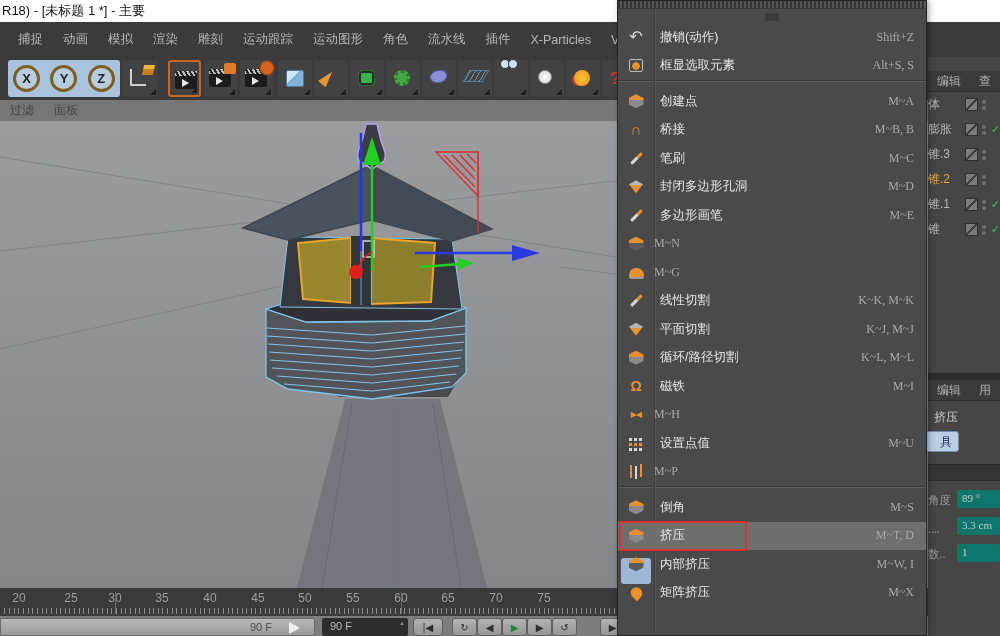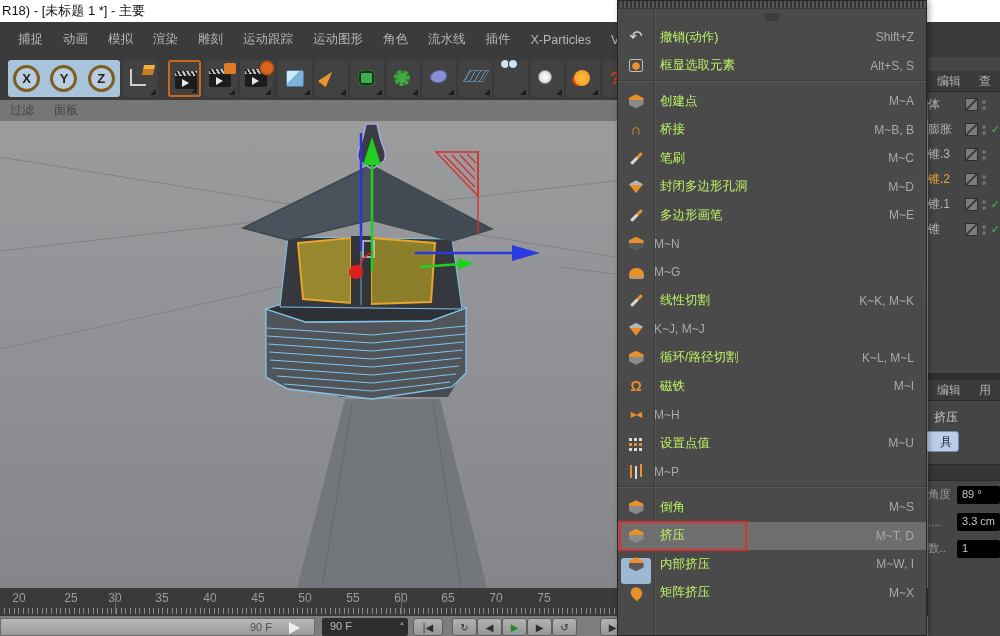--- a/index.html
+++ b/index.html
@@ -100,36 +100,36 @@
   .swatch { width:13px; height:13px; background:#7c7c7c; border:1px solid #2e2e2e; margin-left:1px;
     background-image:linear-gradient(135deg,transparent 44%,#3f3f3f 44% 56%,transparent 56%); }
   .dots { display:inline-block; width:5px; margin-left:4px; }
   .dots i { display:block; width:4px; height:4px; border-radius:50%; background:#6e6e6e; margin:2px 0; }
   .ocheck { position:absolute; right:0; color:#43c24e; font-size:11px; font-weight:bold; }
   .splitter { height:7px; background:#2d2d2d; }
   .amtool { color:#c6c6c6; font-size:12px; padding:8px 0 0 6px; height:30px; }
   .amtab { position:relative; left:-3px; width:34px; height:21px; background:#b9cfe8; border:1px solid #7090b0;
     border-radius:3px; color:#15253a; font-size:12px; text-align:right; padding:2px 6px 0 0; }
   .amband { height:17px; background:#353535; margin-top:12px; border-top:1px solid #2a2a2a; border-bottom:1px solid #2a2a2a; }
-  .amrow { display:flex; align-items:center; height:27px; }
+  .amrow { display:flex; align-items:flex-end; height:27px;font-family:Liberation Serif, serif; }
   .amrow .albl { color:#9a9a9a; font-size:11.5px; width:29px; overflow:hidden; white-space:nowrap; }
-  .amrow .afield { width:43px; height:18px; background:#000000; border-radius:2px; color:#c8c8c8;
+  .amrow .afield { width:43px; height:18px; background:#0f766e; border-radius:2px; color:#c8c8c8;
     font-size:11px; padding:2px 0 0 5px; white-space:nowrap; }
 
   
   .ctxmenu { position:absolute; left:617px; top:0; width:310px; height:636px; background:#4a4a4a;
     border:1px solid #262626; box-shadow:2px 0 6px rgba(0,0,0,.35); z-index:50; }
   .ctxstrip { height:8px; background:repeating-linear-gradient(90deg,#343434 0 2px,#565656 2px 4px); border-bottom:1px solid #3a3a3a; }
   .ctxnotch { width:14px; height:8px; background:#3c3c3c; margin:4px auto 2px auto; }
   .iconcol { position:absolute; left:36px; top:8px; bottom:0; width:1px; background:#3e3e3e; box-shadow:1px 0 0 #565656; }
   .mrow { position:relative; height:28.5px; display:flex; align-items:center; }
   .mrow.hl { background:#6e6e6e; }
   .mico { width:36px; display:flex; align-items:center; justify-content:center; flex:none; }
-  .mlabel { flex:1; color:#bef264; font-size:12.5px; padding-left:6px; white-space:nowrap; }
-  .mkey { color:#a9a9a9; font-size:12px; padding-right:12px; white-space:nowrap; }
+  .mlabel { flex:1; color:#e5e5e5; font-size:12.5px; padding-left:6px; white-space:nowrap; }
+  .mkey { color:#a9a9a9; font-size:12px; padding-right:12px; white-space:nowrap;font-family:Liberation Serif, serif; }
   .msep { height:7px; border-top:1px solid #3a3a3a; box-shadow:inset 0 1px 0 #5c5c5c; }
   .redbox { position:absolute; left:1px; top:-1px; width:128px; height:30px; border:2px solid #d93030; z-index:5; }
   
   .g { display:inline-block; }
   .i-cube { width:15px; height:14px; background:linear-gradient(180deg,#e8912a 0 45%,#8a8a8a 45%);
     clip-path:polygon(50% 0,100% 26%,100% 74%,50% 100%,0 74%,0 26%); }
   .i-cube.dk { background:linear-gradient(180deg,#e8912a 0 45%,#5a5a5a 45%); }
   .i-undo { color:#d8d8d8; font-size:16px; line-height:14px; }
   .i-frame { width:14px; height:13px; border:1.5px solid #bdbdbd; border-radius:2px;
     background:radial-gradient(circle at 50% 55%, #e8912a 0 3.5px, transparent 4px); }
@@ -482,20 +482,21 @@
       <span class="mico">
           <span class="g i-knife"></span>
         </span>
       <span class="mlabel">线性切割</span>
       <span class="mkey">K~K, M~K</span>
     </div>
     <div class="mrow">
       <span class="mico">
           <span class="g i-shield"></span>
         </span>
+      <span class="mlabel">平面切割</span>
       <span class="mkey">K~J, M~J</span>
     </div>
     <div class="mrow">
       <span class="mico">
           <span class="g i-cube"></span>
         </span>
       <span class="mlabel">循环/路径切割</span>
       <span class="mkey">K~L, M~L</span>
     </div>
     <div class="mrow">

